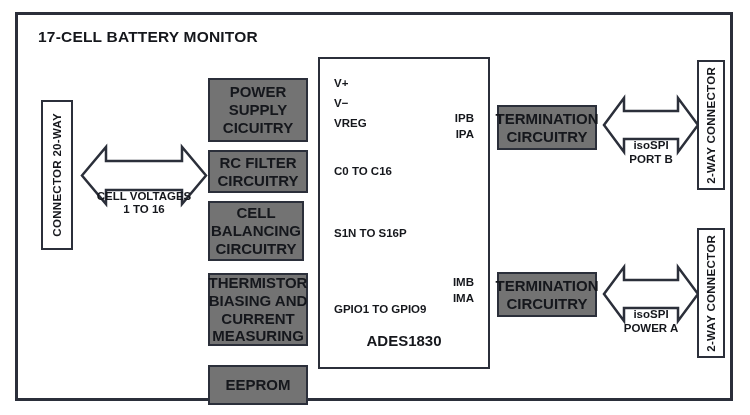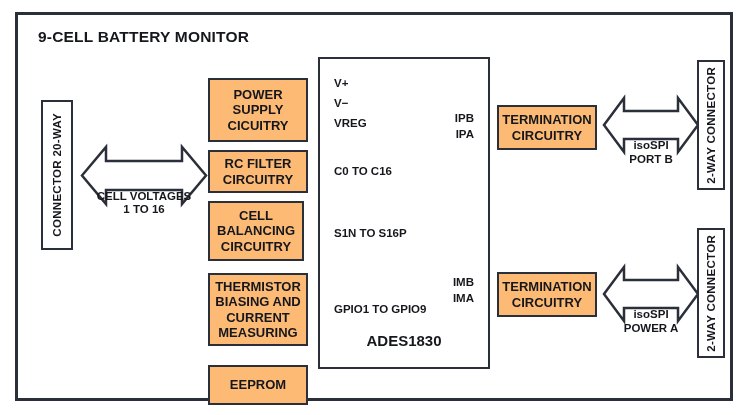--- a/index.html
+++ b/index.html
@@ -37,29 +37,29 @@
     font-weight: bold;
     letter-spacing: 0.2px;
     color: #15171c;
     white-space: nowrap;
   }
   
   .blk {
     position: absolute;
     box-sizing: border-box;
     border: 2.5px solid #2b2f3a;
-    background: #fdba74;
+    background: #737373;
     display: flex;
     align-items: center;
     justify-content: center;
     text-align: center;
     color: #15171c;
     font-weight: bold;
     line-height: 1.18;
-    font-size: 13px;
+    font-size: 15px;
   }
   .blk span { display: block; }
   
   .vblk {
     position: absolute;
     box-sizing: border-box;
     border: 2.5px solid #2b2f3a;
     background: #ffffff;
     display: flex;
     align-items: center;
@@ -123,21 +123,21 @@
   }
   .darrow .alabel span { display: block; }
 </style>
 </head>
 <body>
 
 <div id="canvas">
 
   <div class="outer-frame"></div>
 
-  <div class="diagram-title">9-CELL BATTERY MONITOR</div>
+  <div class="diagram-title">17-CELL BATTERY MONITOR</div>
 
   <div class="vblk" style="left:41px; top:100px; width:32px; height:150px;">
     <div class="vtext">CONNECTOR 20-WAY</div>
   </div>
 
   <div class="darrow" style="left:80px; top:142px; width:128px; height:67px;">
     <svg width="128" height="67" viewBox="0 0 128 67">
       <polygon points="2,33.5 26,5 26,19 102,19 102,5 126,33.5 102,62 102,48 26,48 26,62" fill="#ffffff" stroke="#2b2f3a" stroke-width="2.5" stroke-linejoin="miter"></polygon>
     </svg>
     <div class="alabel">

